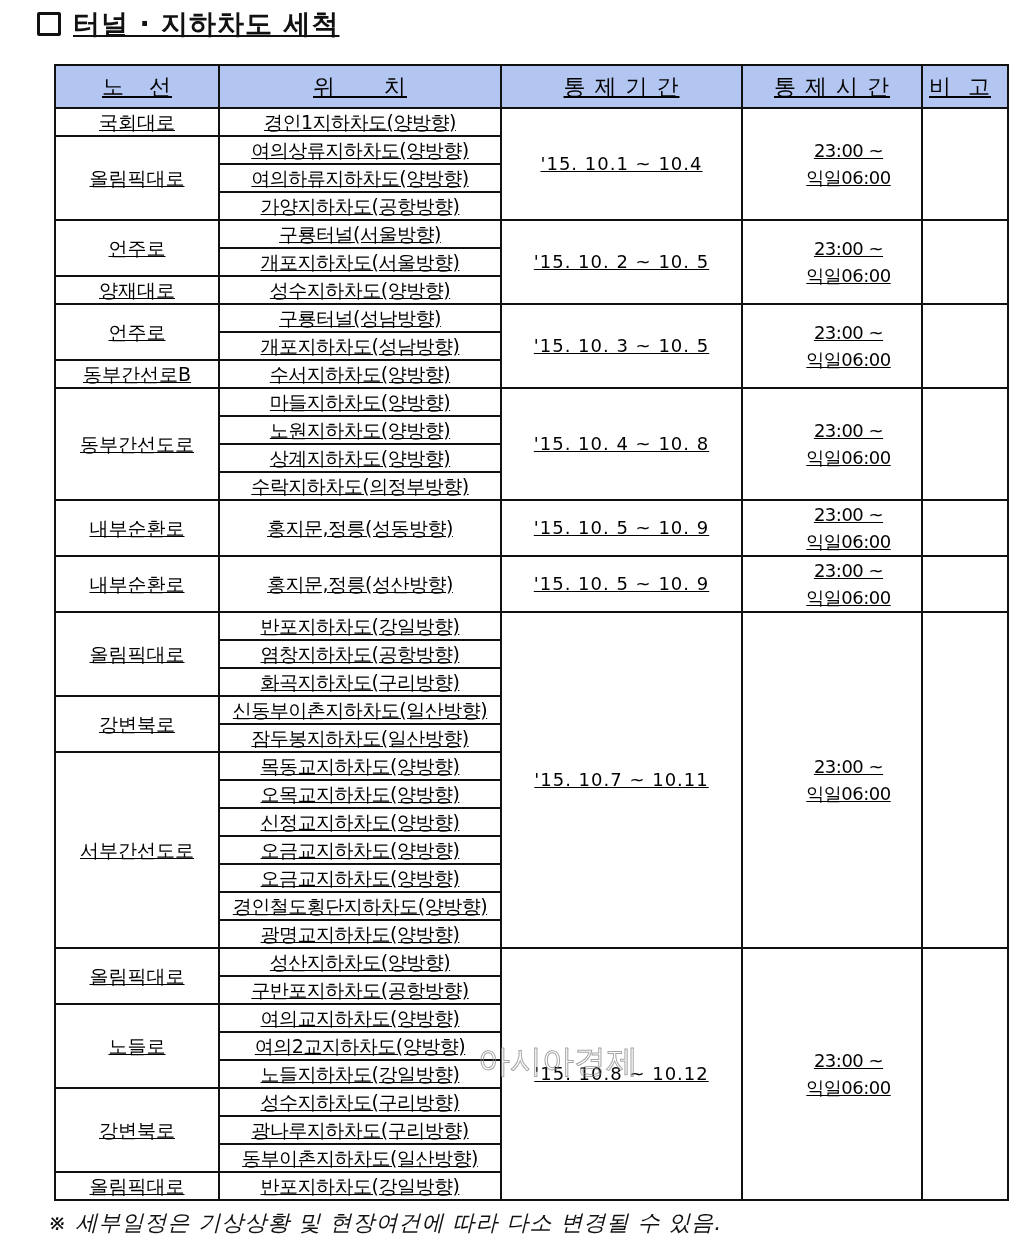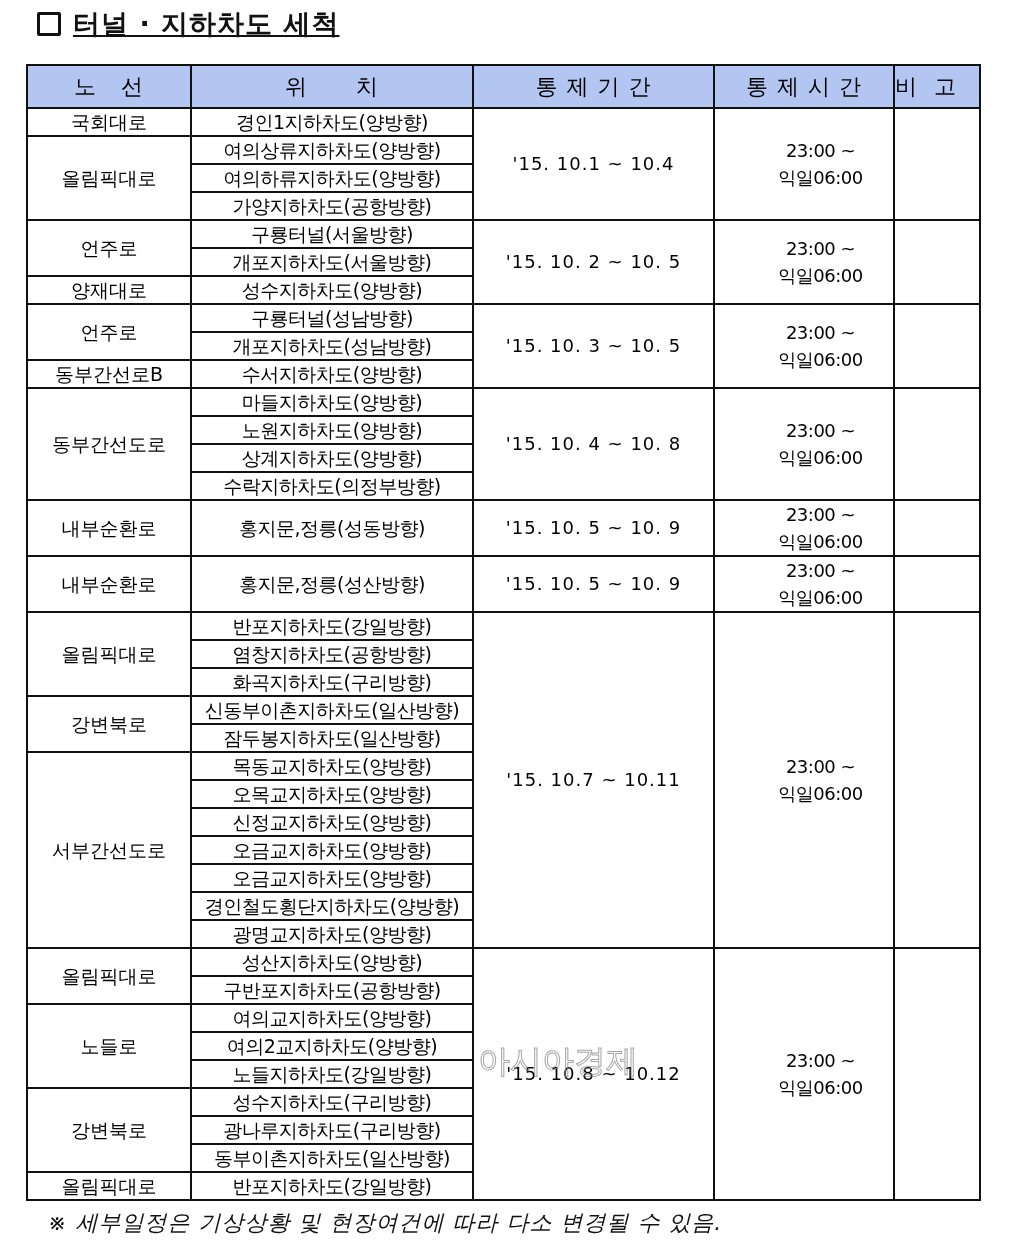--- a/index.html
+++ b/index.html
@@ -1,21 +1,21 @@
 <!DOCTYPE html>
 <html><head>
 <meta charset="utf-8">
 <style>
   html, body { margin:0; padding:0; background:#ffffff; }
   body { width:1024px; height:1253px; position:relative; overflow:hidden;
          font-family:"DejaVu Sans", "Liberation Sans", sans-serif; color:#000; }
   .title { position:absolute; left:37px; top:6px; height:36px; display:flex; align-items:center; }
   .title .box { width:24px; height:24px; border:3px solid #111; box-sizing:border-box; margin-right:12px; border-radius:2px; }
   .title .txt { font-size:27px; font-weight:bold; letter-spacing:1px; color:#111;text-decoration:underline; }
-  table.grid { position:absolute; left:26px; top:64px; border-collapse:collapse; table-layout:fixed; }
+  table.grid { position:absolute; left:54px; top:64px; border-collapse:collapse; table-layout:fixed;text-decoration:underline; }
   table.grid td, table.grid th { border:2px solid #111; padding:0; text-align:center; vertical-align:middle;
          font-size:19px; line-height:20px; white-space:nowrap; overflow:hidden; }
   table.grid th { background:#b3c6f1; font-weight:normal; height:41px; font-size:22px; letter-spacing:1px; }
   table.grid td.loc { height:26px; font-size:19px; letter-spacing:-0.5px; }
   table.grid td.loc.tall { height:51px; }
   table.grid td.period { font-size:18px; letter-spacing:1px;border-radius:24px; }
   table.grid td.time { font-size:18px; line-height:27px; letter-spacing:-0.5px;padding-left:33px; }
   .note { position:absolute; left:48px; top:1208px; font-size:22px; font-style:italic; color:#111; letter-spacing:1px; }
   .watermark { position:absolute; left:478px; top:1040px; font-size:32px; color:rgba(255,255,255,0.0);
                -webkit-text-stroke:1px #888; opacity:0.75; pointer-events:none;font-family:Liberation Serif, serif; }
@@ -35,21 +35,21 @@
     <col style="width:241px">
     <col style="width:180px">
     <col style="width:86px">
   </colgroup>
   <thead>
     <tr>
       <th style="white-space:pre">노   선</th>
       <th style="white-space:pre">위      치</th>
       <th>통 제 기 간</th>
       <th>통 제 시 간</th>
-      <th style="white-space:pre;text-align:left;">비  고</th>
+      <th style="white-space:pre;text-align:left;padding-left:6px">비  고</th>
     </tr>
   </thead>
   <tbody id="tbody">
       <tr>
         <td rowspan="1">국회대로</td>
         <td class="loc">경인1지하차도(양방향)</td>
         <td rowspan="4" class="period">'15. 10.1 ~ 10.4</td>
         <td rowspan="4" class="time">
           <div>23:00 ~</div>
           <div>익일06:00</div>

